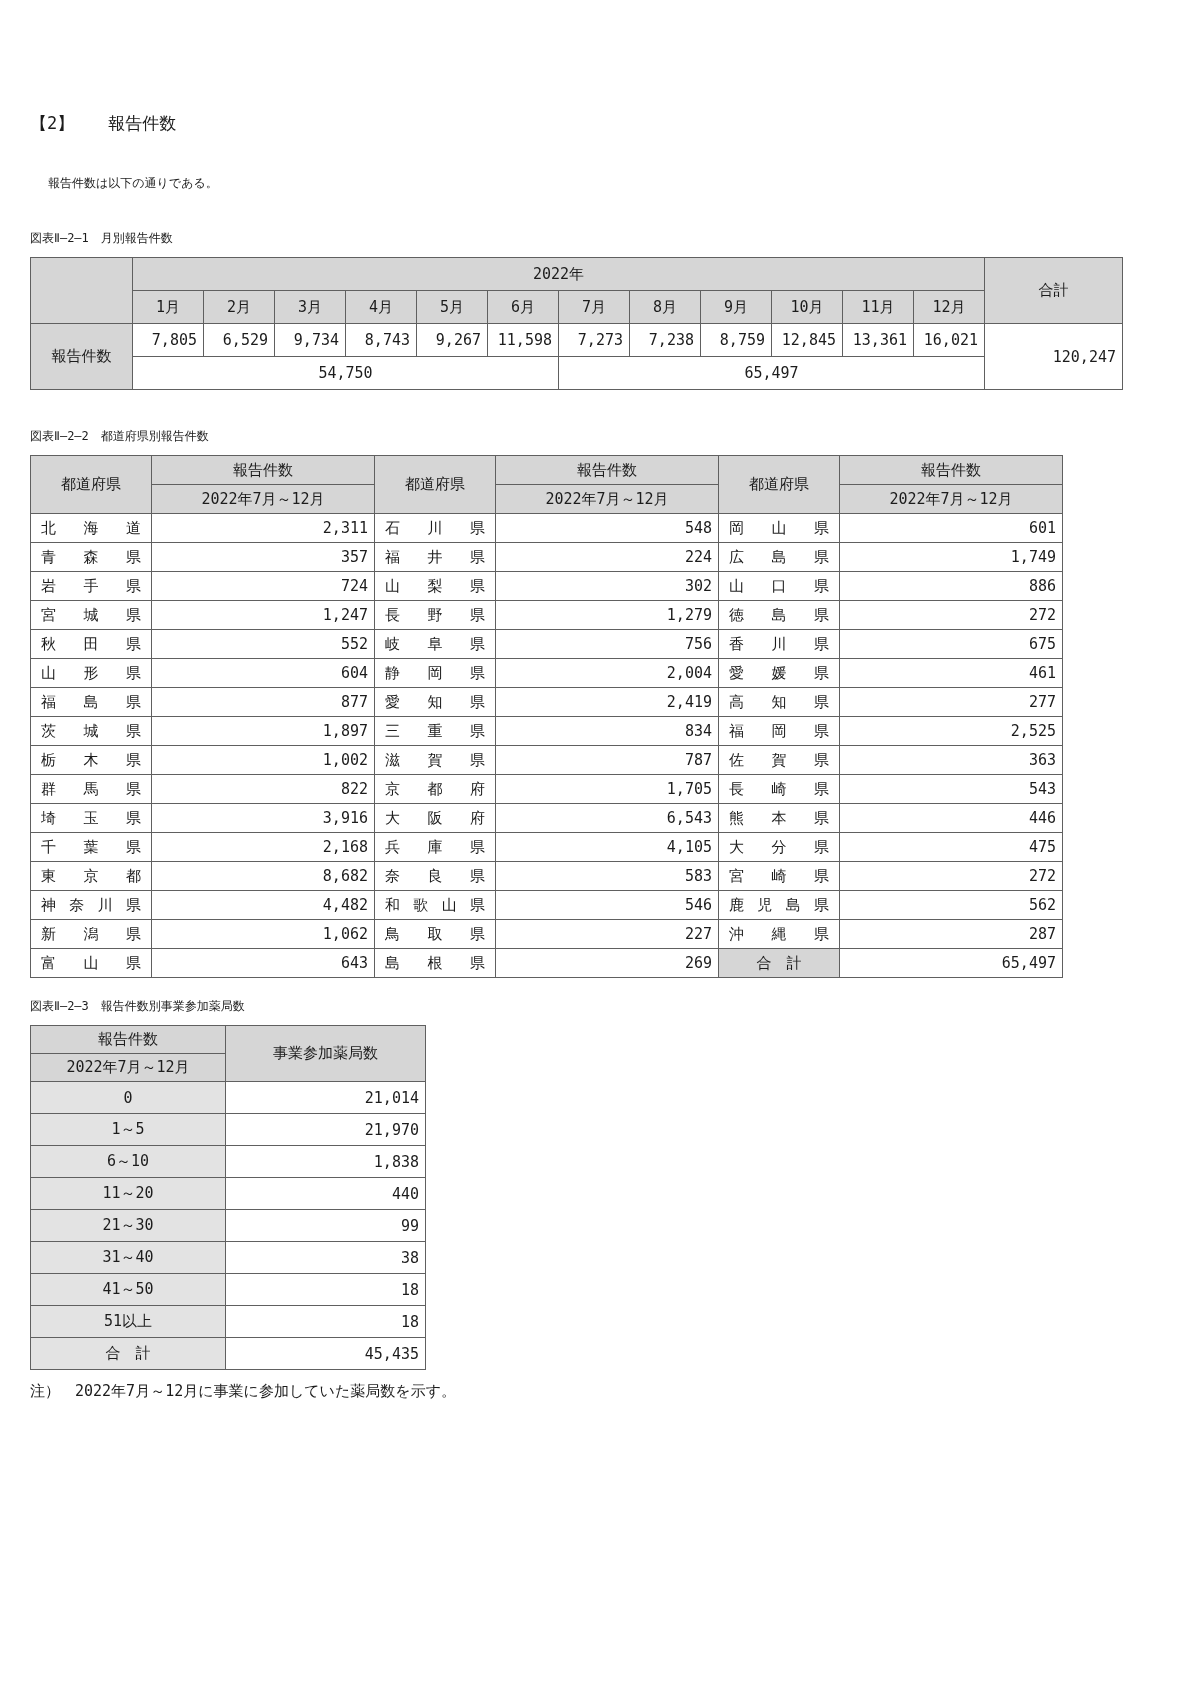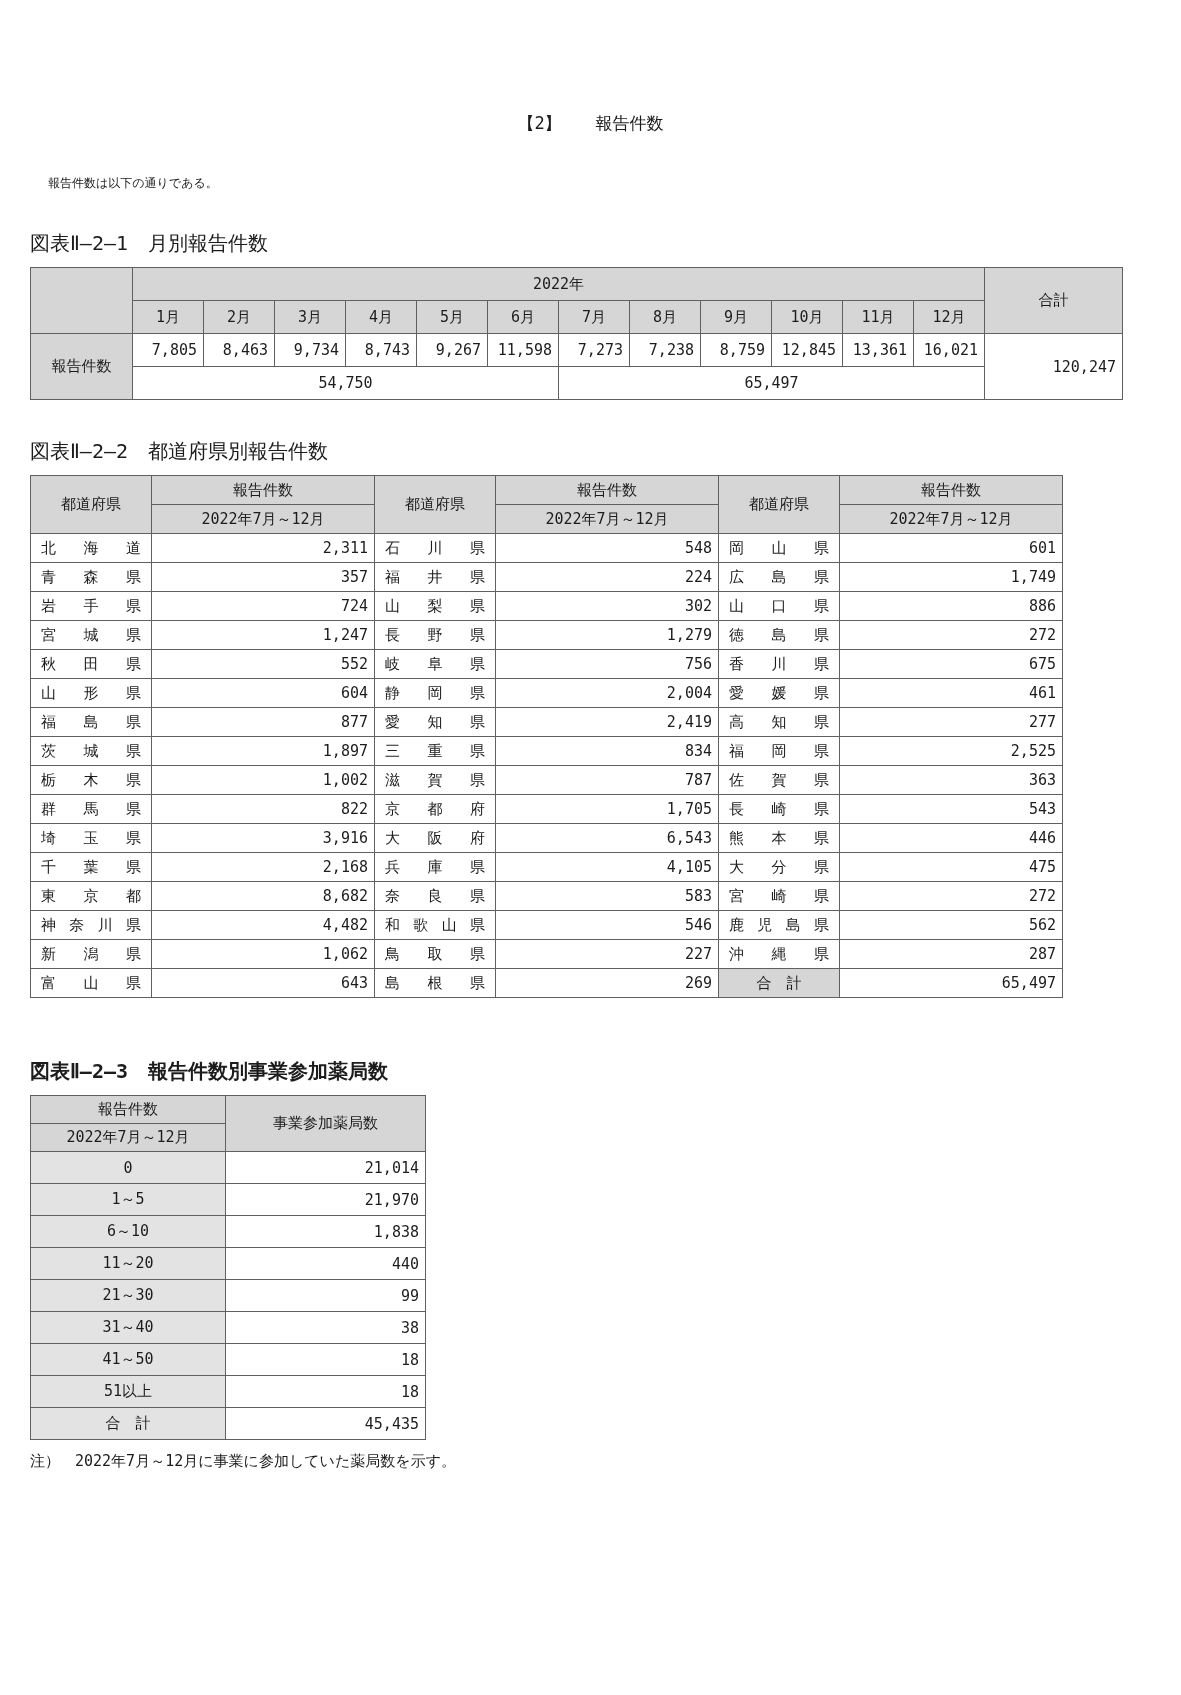--- a/index.html
+++ b/index.html
@@ -19,34 +19,33 @@
     width: 1181px;
     min-height: 1695px;
     padding: 0 30px;
   }
   .heading {
     padding-top: 112px;
     font-size: 17px;
     font-weight: normal;
     margin: 0;
     white-space: pre;
-    text-align: center;
   }
   .intro {
     margin: 40px 0 0 0;
     padding-left: 18px;
     font-size: 12px;
   }
   .caption {
-    font-size: 20px;
+    font-size: 12px;
     margin: 38px 0 10px 0;
     white-space: pre;
   }
   .caption.c2 { }
-  .caption.c3 { margin-top: 60px; font-weight: bold; }
+  .caption.c3 { margin-top: 20px; }
   table {
     border-collapse: collapse;
     table-layout: fixed;
   }
   td {
     border: 1px solid #606060;
     padding: 0 6px;
     overflow: hidden;
     white-space: nowrap;
     font-size: 15px;
@@ -119,21 +118,21 @@
         <td class="hd">7月</td>
         <td class="hd">8月</td>
         <td class="hd">9月</td>
         <td class="hd">10月</td>
         <td class="hd">11月</td>
         <td class="hd">12月</td>
       </tr>
       <tr>
         <td class="hd" rowspan="2">報告件数</td>
         <td class="num">7,805</td>
-        <td class="num">8,463</td>
+        <td class="num">6,529</td>
         <td class="num">9,734</td>
         <td class="num">8,743</td>
         <td class="num">9,267</td>
         <td class="num">11,598</td>
         <td class="num">7,273</td>
         <td class="num">7,238</td>
         <td class="num">8,759</td>
         <td class="num">12,845</td>
         <td class="num">13,361</td>
         <td class="num">16,021</td>

